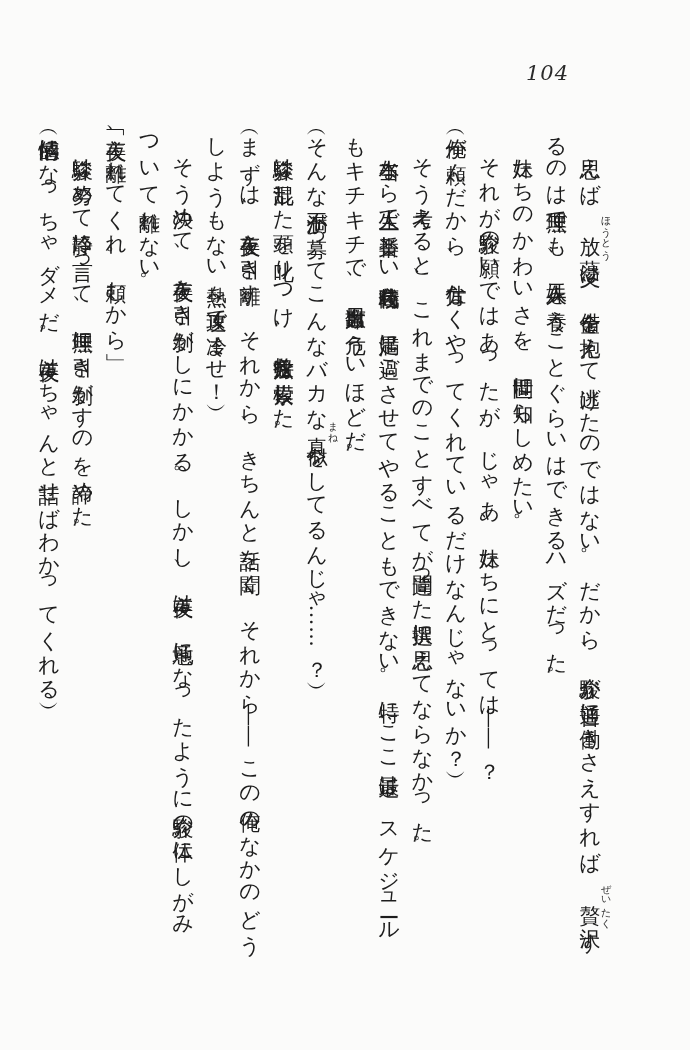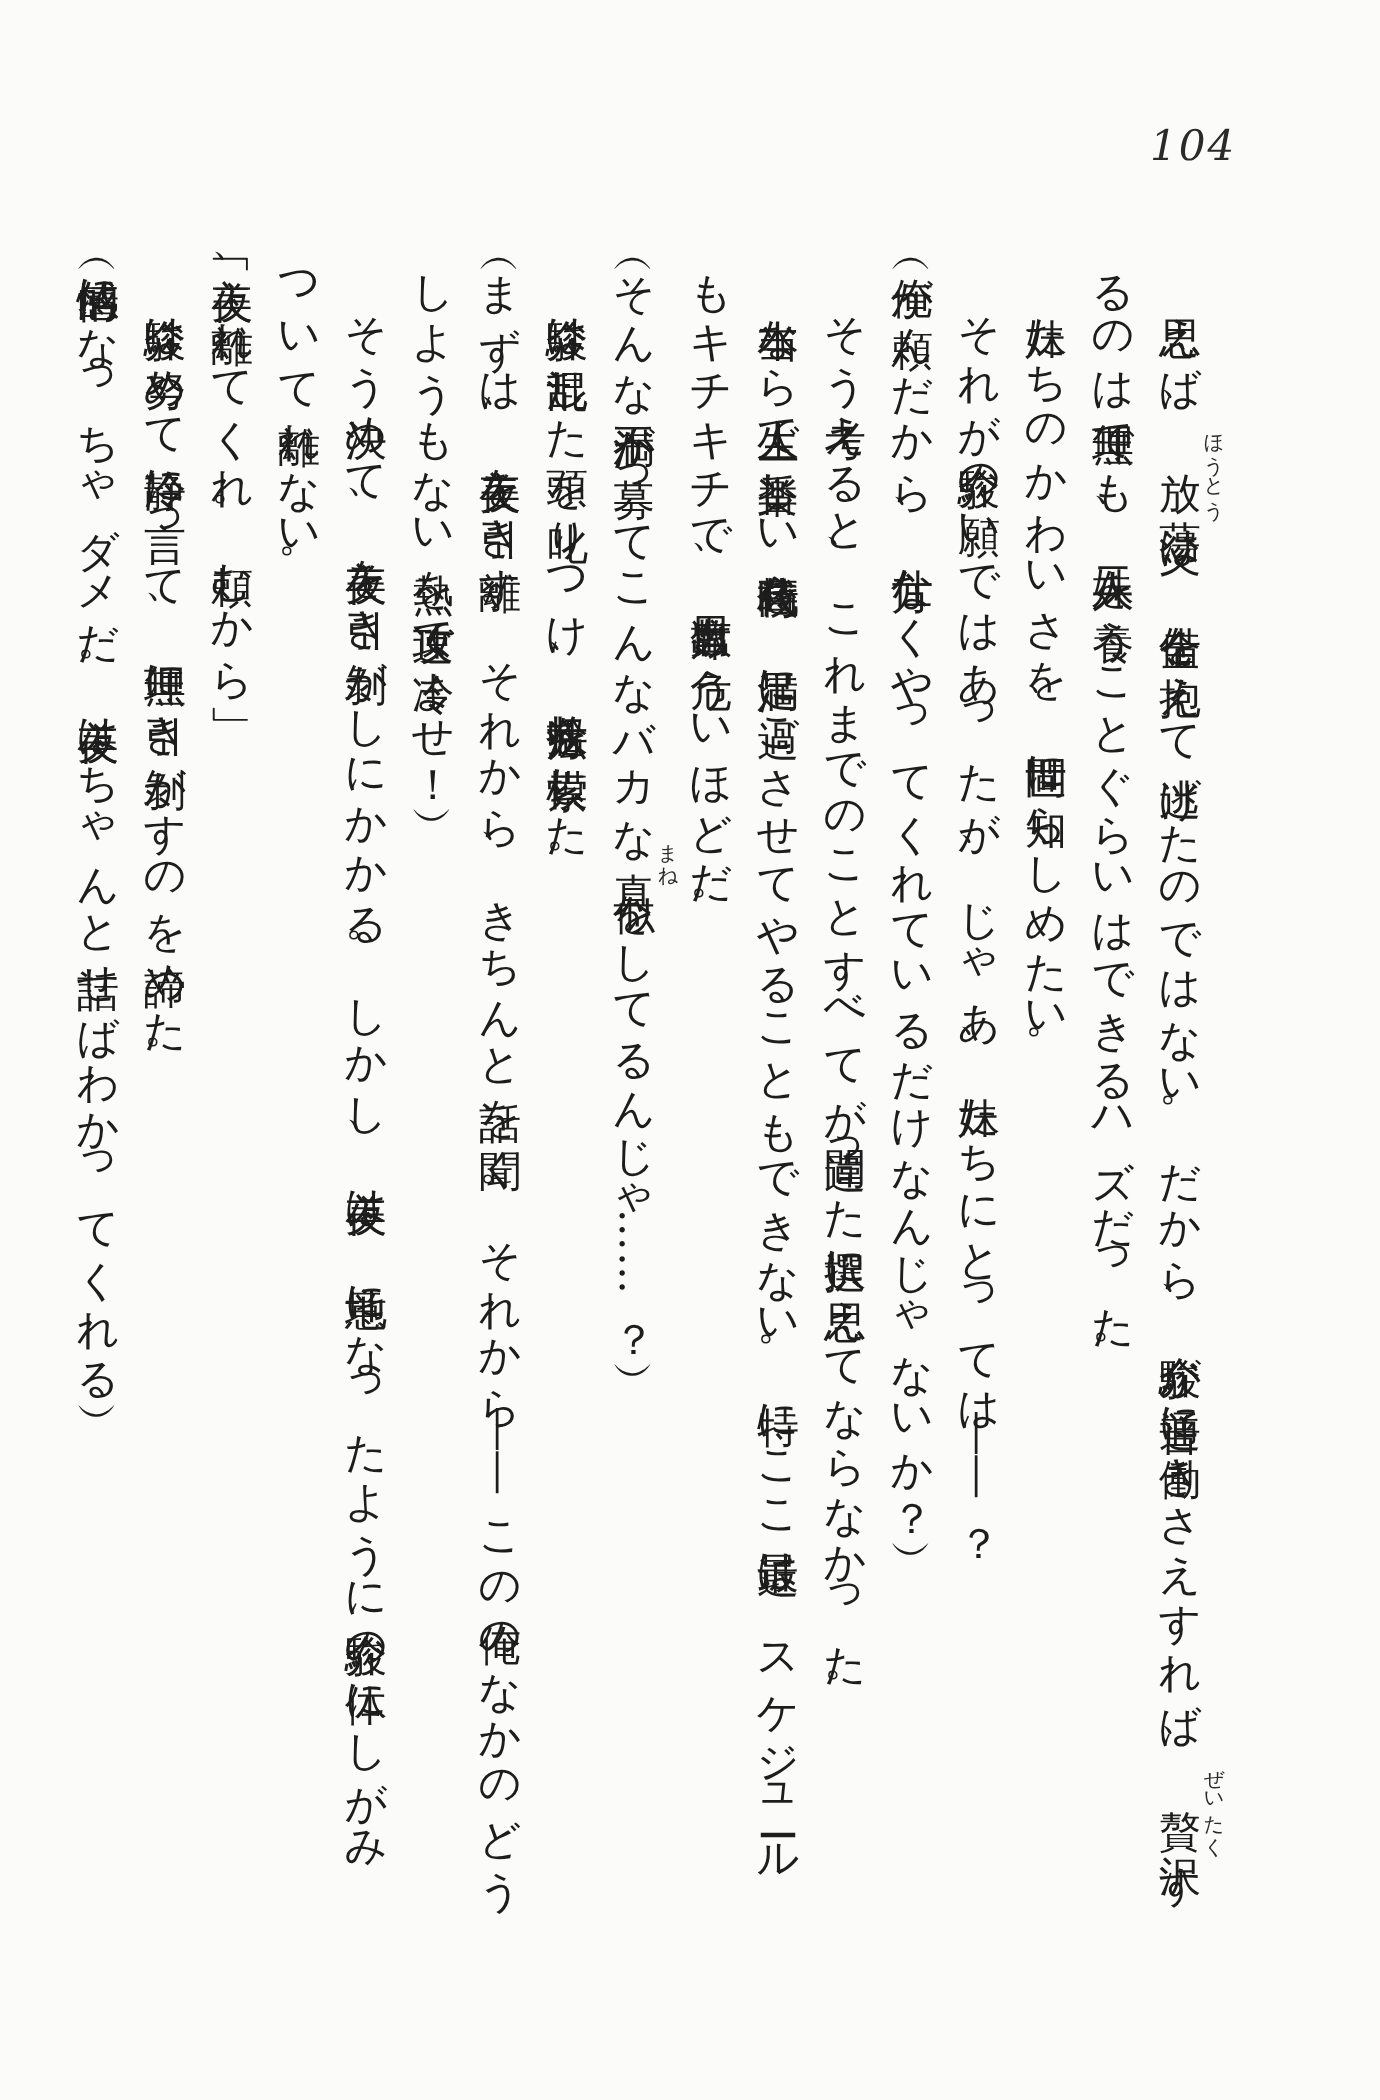--- a/index.html
+++ b/index.html
@@ -14,21 +14,21 @@
     font-family: "DejaVu Serif", "Liberation Serif", serif;
   }
   .page {
     position: relative;
     width: 690px;
     height: 1050px;
   }
   .page-number {
     position: absolute;
     top: 61px;
-    left: 575px;
+    left: 526px;
     font-size: 21px;
     font-style: italic;
     color: #2a2a2a;
     letter-spacing: 1px;
   }
   .text-block {
     position: absolute;
     top: 122px;
     right: 79px;
     width: 572px;

